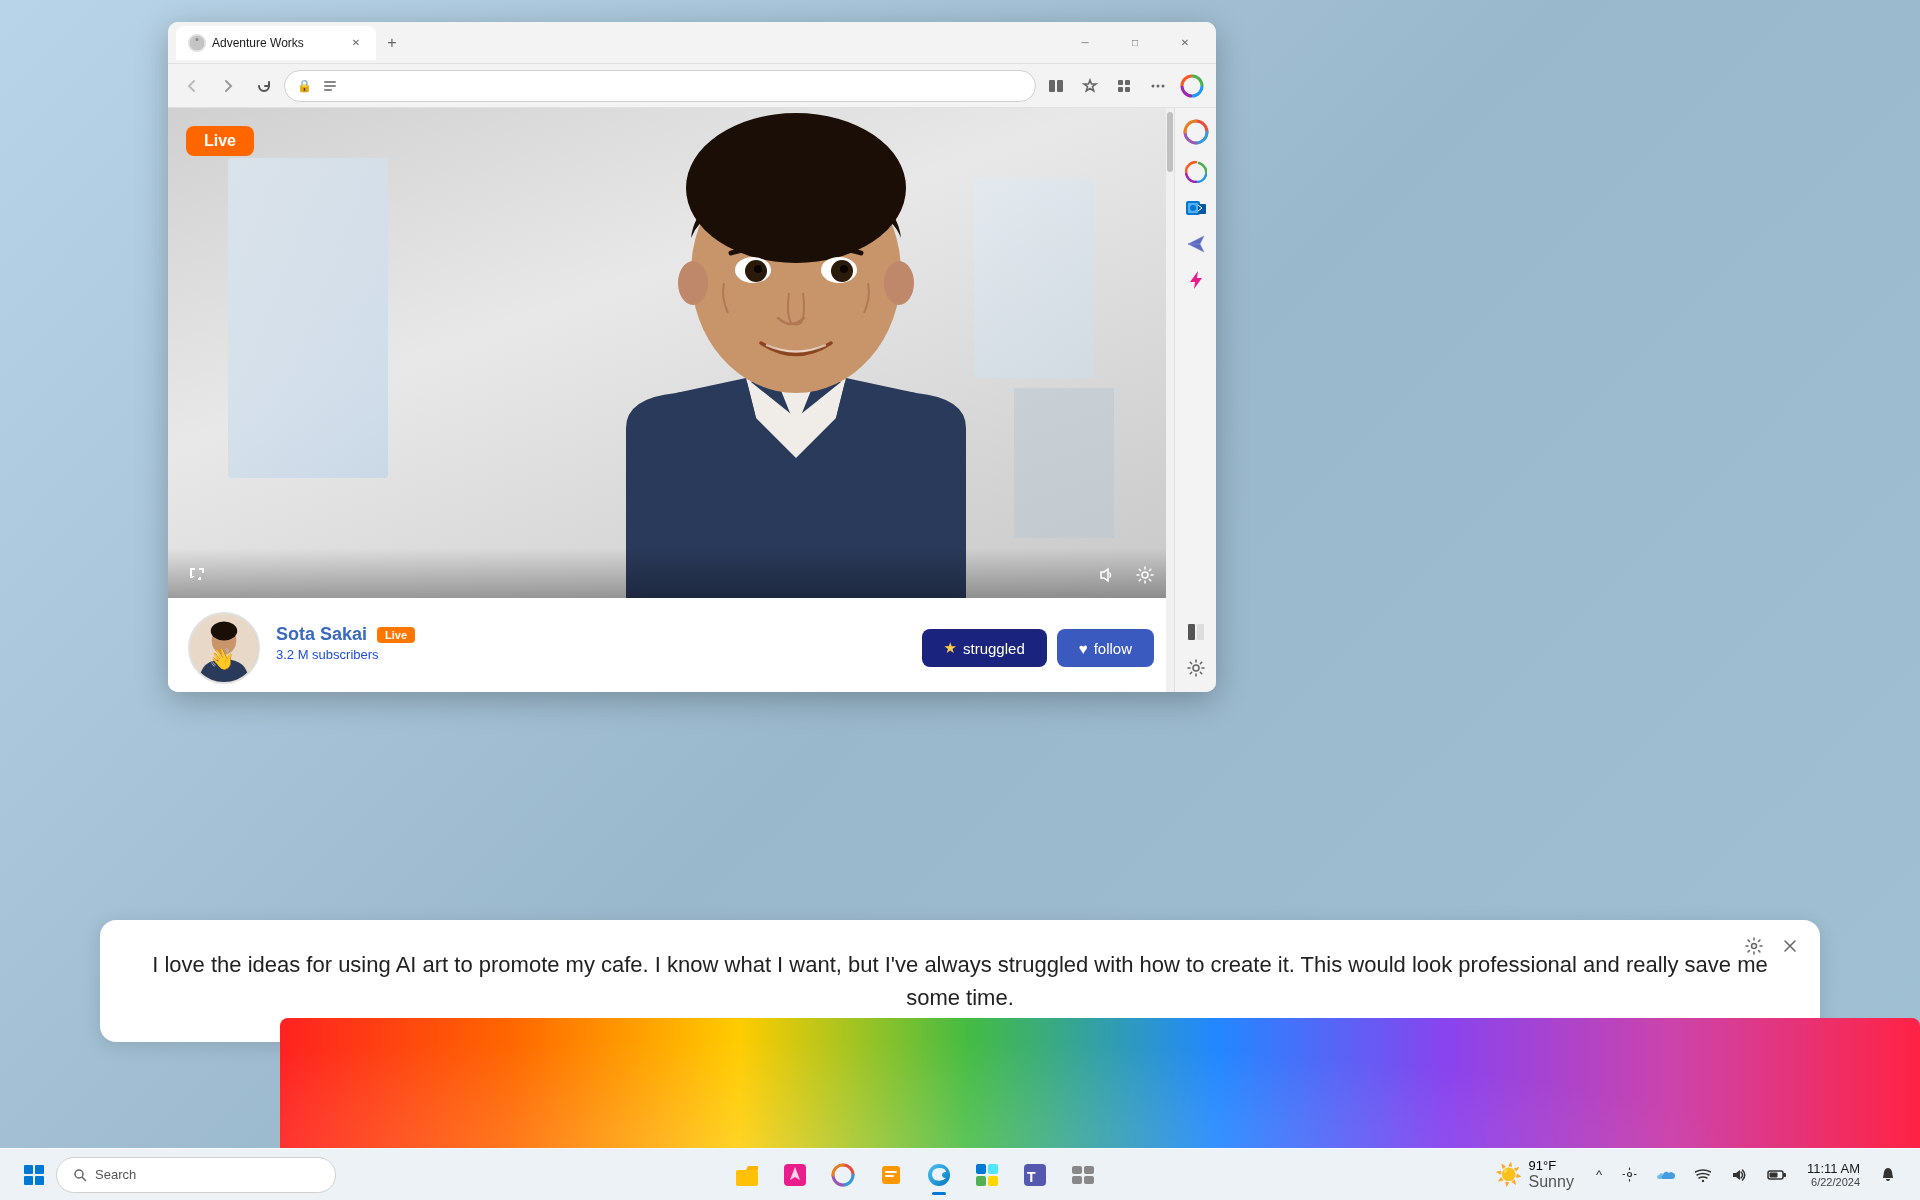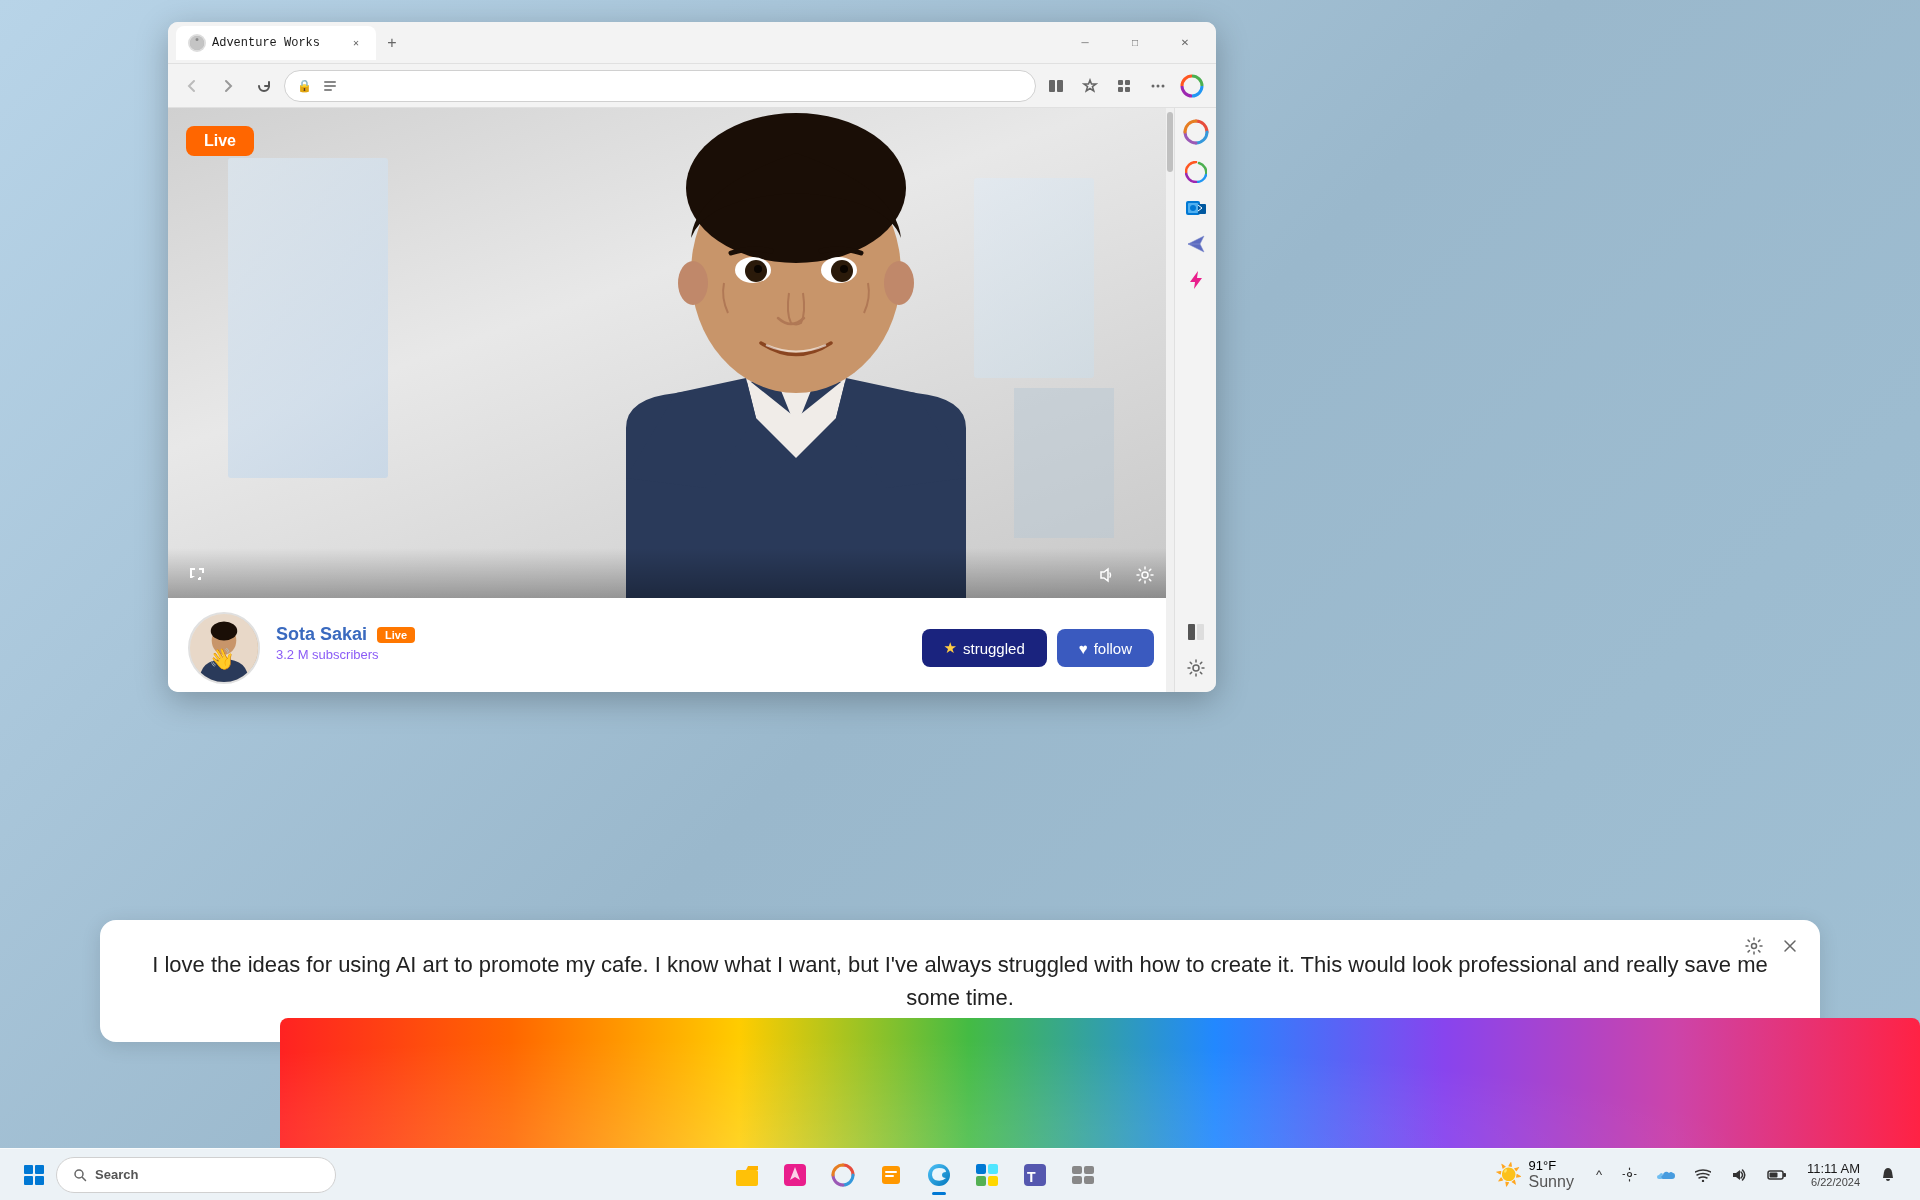--- a/index.html
+++ b/index.html
@@ -70,21 +70,20 @@
       display: flex;
       align-items: center;
       gap: 6px;
       background: white;
       border-radius: 8px 8px 0 0;
       padding: 6px 12px;
       min-width: 200px;
       max-width: 240px;
       height: 34px;
       position: relative;
-      font-family: Liberation Mono, monospace;
     }
 
     .tab-title {
       font-size: 12px;
       color: #1a1a1a;
       flex: 1;
       white-space: nowrap;
       overflow: hidden;
       text-overflow: ellipsis;
     }
@@ -372,21 +371,21 @@
       background: #ff7700;
       color: white;
       font-size: 11px;
       font-weight: 600;
       padding: 2px 8px;
       border-radius: 4px;
     }
 
     .subscriber-count {
       font-size: 13px;
-      color: #8b5cf6;
+      color: #1d4ed8;
       margin-bottom: 10px;
     }
 
     .channel-desc {
       font-size: 13px;
       color: #555;
     }
 
     .channel-actions {
       display: flex;
@@ -505,21 +504,20 @@
       padding: 4px 16px;
       height: 36px;
       min-width: 280px;
       cursor: pointer;
       margin-right: 8px;
     }
 
     .search-text-tb {
       font-size: 13px;
       color: #555;
-      font-weight: bold;
     }
 
     .taskbar-center {
       display: flex;
       align-items: center;
       gap: 4px;
       flex: 1;
       justify-content: center;
     }
 

